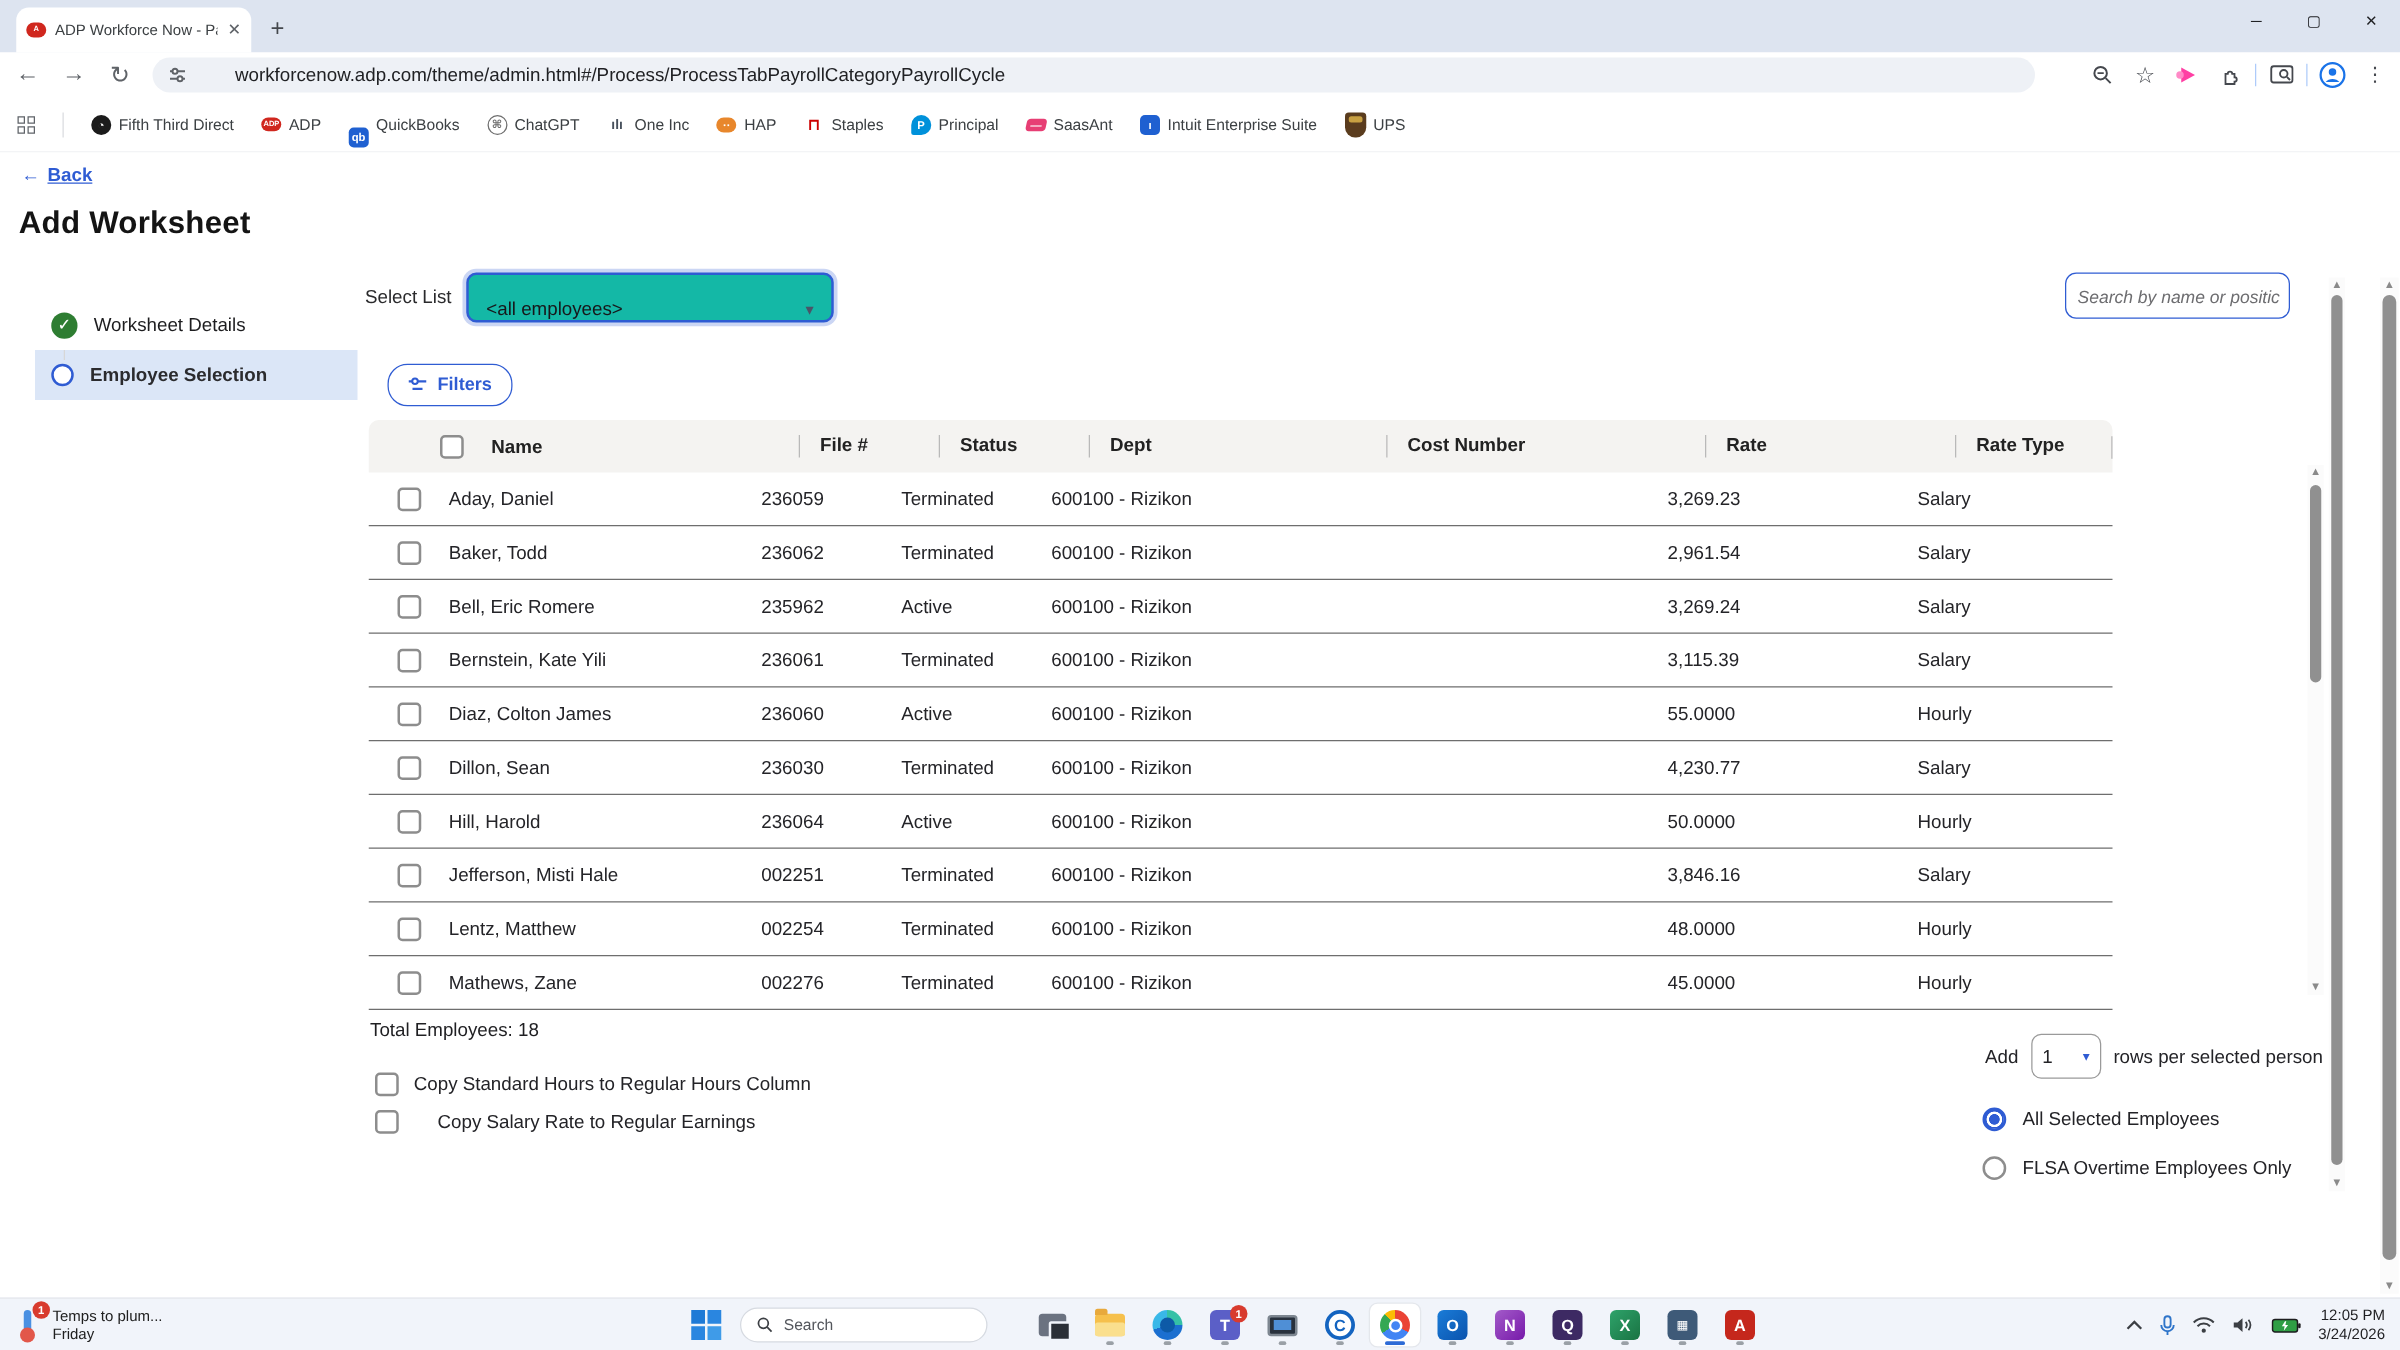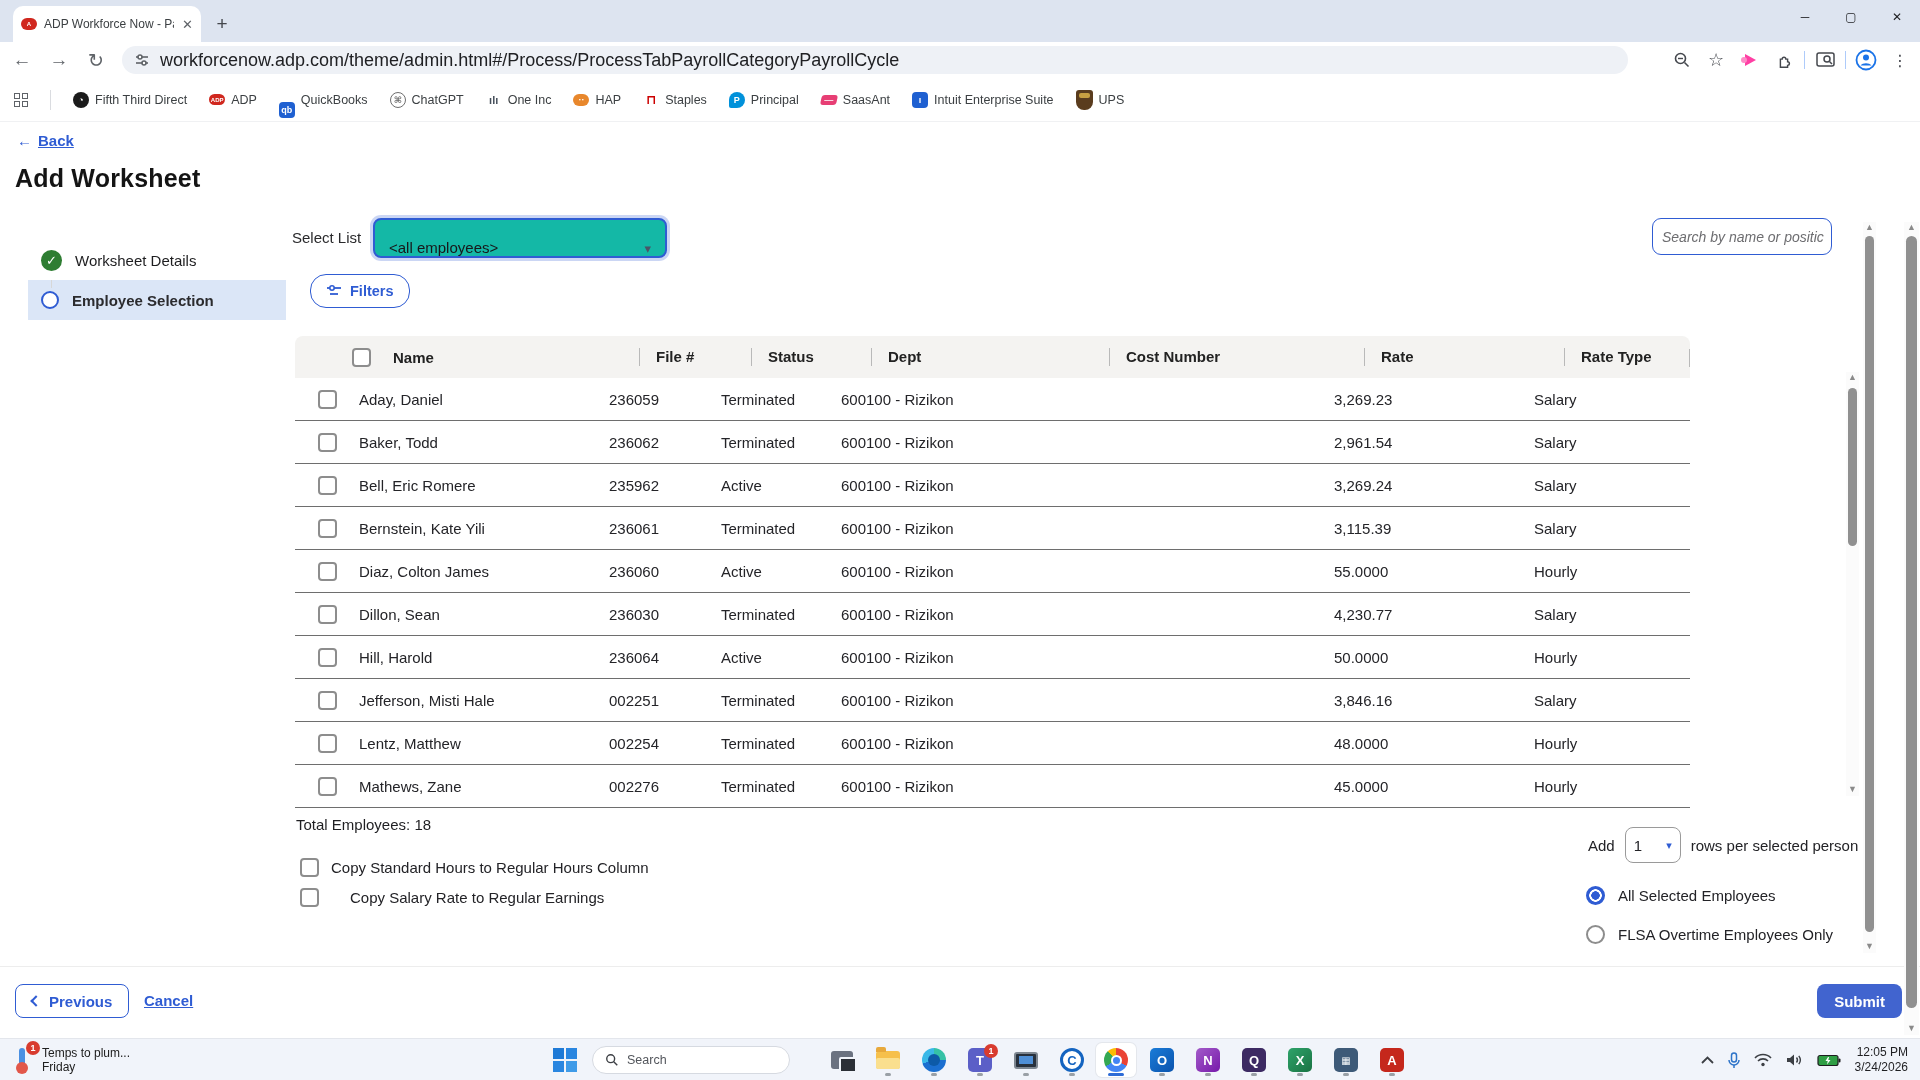--- a/index.html
+++ b/index.html
@@ -20,21 +20,21 @@
   .wincontrols { position:absolute; right:0; top:0; height:34px; display:flex; }
   .winbtn { width:46px; height:34px; display:flex; align-items:center; justify-content:center;
     color:#202124; font-size:12px; }
 
   #toolbar { position:absolute; top:42px; left:0; width:1920px; height:36px; background:#fff;
     display:flex; align-items:center; }
   .navic { width:30px; height:30px; display:flex; align-items:center; justify-content:center;
     color:#5f6368; font-size:19px; margin-left:7px; }
   #urlbar { position:absolute; left:122px; top:4px; width:1506px; height:28px; background:#eef1f6;
     border-radius:14px; display:flex; align-items:center; padding:0 12px; gap:10px; }
-  #urltext { font-size:18px; color:#202124; white-space:nowrap; overflow:hidden; }
+  #urltext { font-size:15px; color:#202124; white-space:nowrap; overflow:hidden;margin-left:28px; }
   .tbright { position:absolute; right:6px; top:3px; height:30px; display:flex; align-items:center; gap:6px; }
   .tbic { width:28px; height:28px; display:flex; align-items:center; justify-content:center; color:#45484e; }
   .tbsep { width:1px; height:18px; background:#aecbfa; }
 
   #bookmarks { position:absolute; top:78px; left:0; width:1920px; height:44px; background:#fff;
     display:flex; align-items:center; gap:22px; padding:0 14px; border-bottom:1px solid #f0f1f3; }
   .bm { display:flex; align-items:center; gap:6px; font-size:12.5px; color:#3c4043; white-space:nowrap; }
   .bmic { width:16px; height:16px; border-radius:4px; display:inline-flex; align-items:center;
     justify-content:center; font-size:9px; font-weight:bold; color:#fff; flex:0 0 auto; }
   .appgrid { display:grid; grid-template-columns:6px 6px; grid-gap:2px; }
@@ -62,21 +62,21 @@
     border-radius:8px; box-shadow:0 0 0 3px rgba(47,92,211,.25); display:flex; align-items:flex-end;
     padding:0 14px; font-size:15px; color:#17171a; }
   #sel-box .caret { margin-left:auto; color:#4a5568; font-size:13px; }
 
   #searchbox { left:1652px; top:96px; width:180px; height:37px; border:1.5px solid #2f5cd3;
     border-radius:9px; display:flex; align-items:center; padding:0 8px 0 9px; background:#fff; }
   #searchbox input { border:none; outline:none; width:164px; font-size:14px; font-style:italic;
     color:#333; font-family:inherit; background:transparent; }
   #searchbox input::placeholder { color:#6d6d70; font-style:italic; }
 
-  #filters { left:310px; top:152px; height:34px; border:1.5px solid #2f5cd3; border-radius:16px;
+  #filters { left:310px; top:169px; height:34px; border:1.5px solid #2f5cd3; border-radius:16px;
     display:flex; align-items:center; gap:8px; padding:0 15px; color:#2f5cd3; font-size:14.5px;
     font-weight:bold; background:#fff; }
 
   
   #tbl { left:295px; top:214px; width:1395px; }
   .thead { display:grid; grid-template-columns:60px 250px 112px 120px 238px 255px 200px 160px;
     height:42px; align-items:center; background:#f4f3f1; border-radius:8px 8px 0 0;
     font-weight:bold; font-size:15px; color:#222; position:relative;padding-left:34px; }
   .thead > div { padding-left:4px; }
   .thead .vsep { border-left:1px solid #b9b9b9; padding-left:16px; height:18px; line-height:18px; }
@@ -509,28 +509,20 @@
 
   <div class="radio-row abs" style="top:764px;">
     <span class="radio sel"></span>
     <span>All Selected Employees</span>
   </div>
   <div class="radio-row abs" style="top:803px;">
     <span class="radio"></span>
     <span>FLSA Overtime Employees Only</span>
   </div>
 
-  <div id="footer">
-    <button id="prev">
-      <span class="chevl"></span>
-      <span>Previous</span>
-    </button>
-    <a id="cancel" href="#">Cancel</a>
-    <button id="submit">Submit</button>
-  </div>
 </div>
 
 <div class="sb" style="left:1846px; top:372px; width:13px; height:424px;">
   <div class="ar" style="top:0;">▲</div>
   <div class="thumb" style="top:16px; height:158px;"></div>
   <div class="ar" style="bottom:0;">▼</div>
 </div>
 <div class="sb" style="left:1863px; top:222px; width:13px; height:731px;">
   <div class="ar" style="top:0;">▲</div>
   <div class="thumb" style="top:14px; height:696px;"></div>

